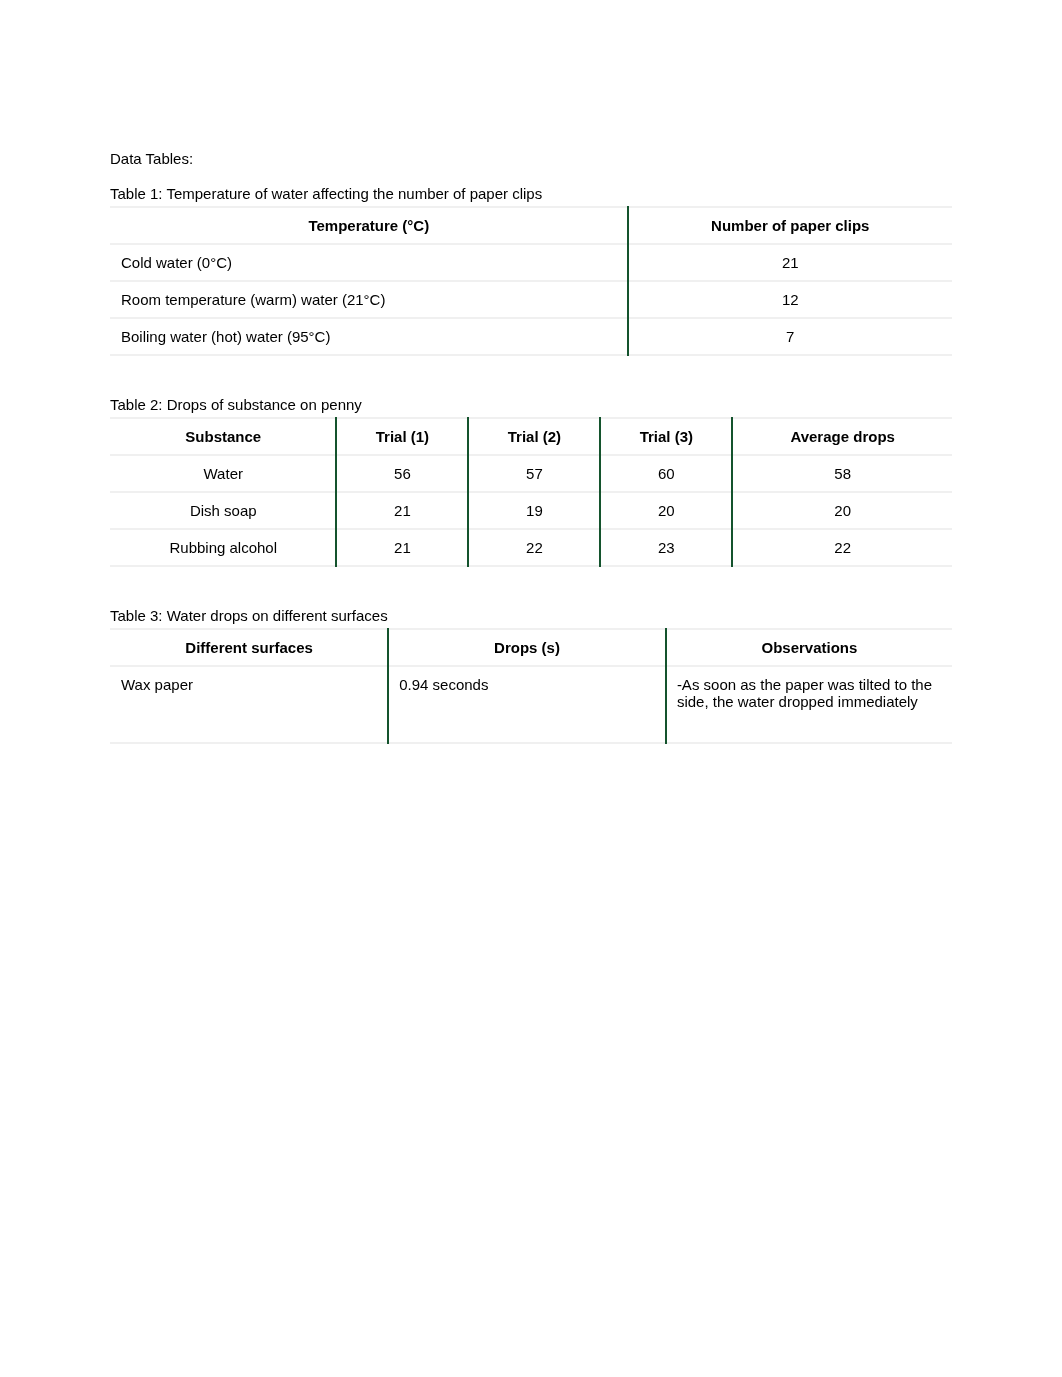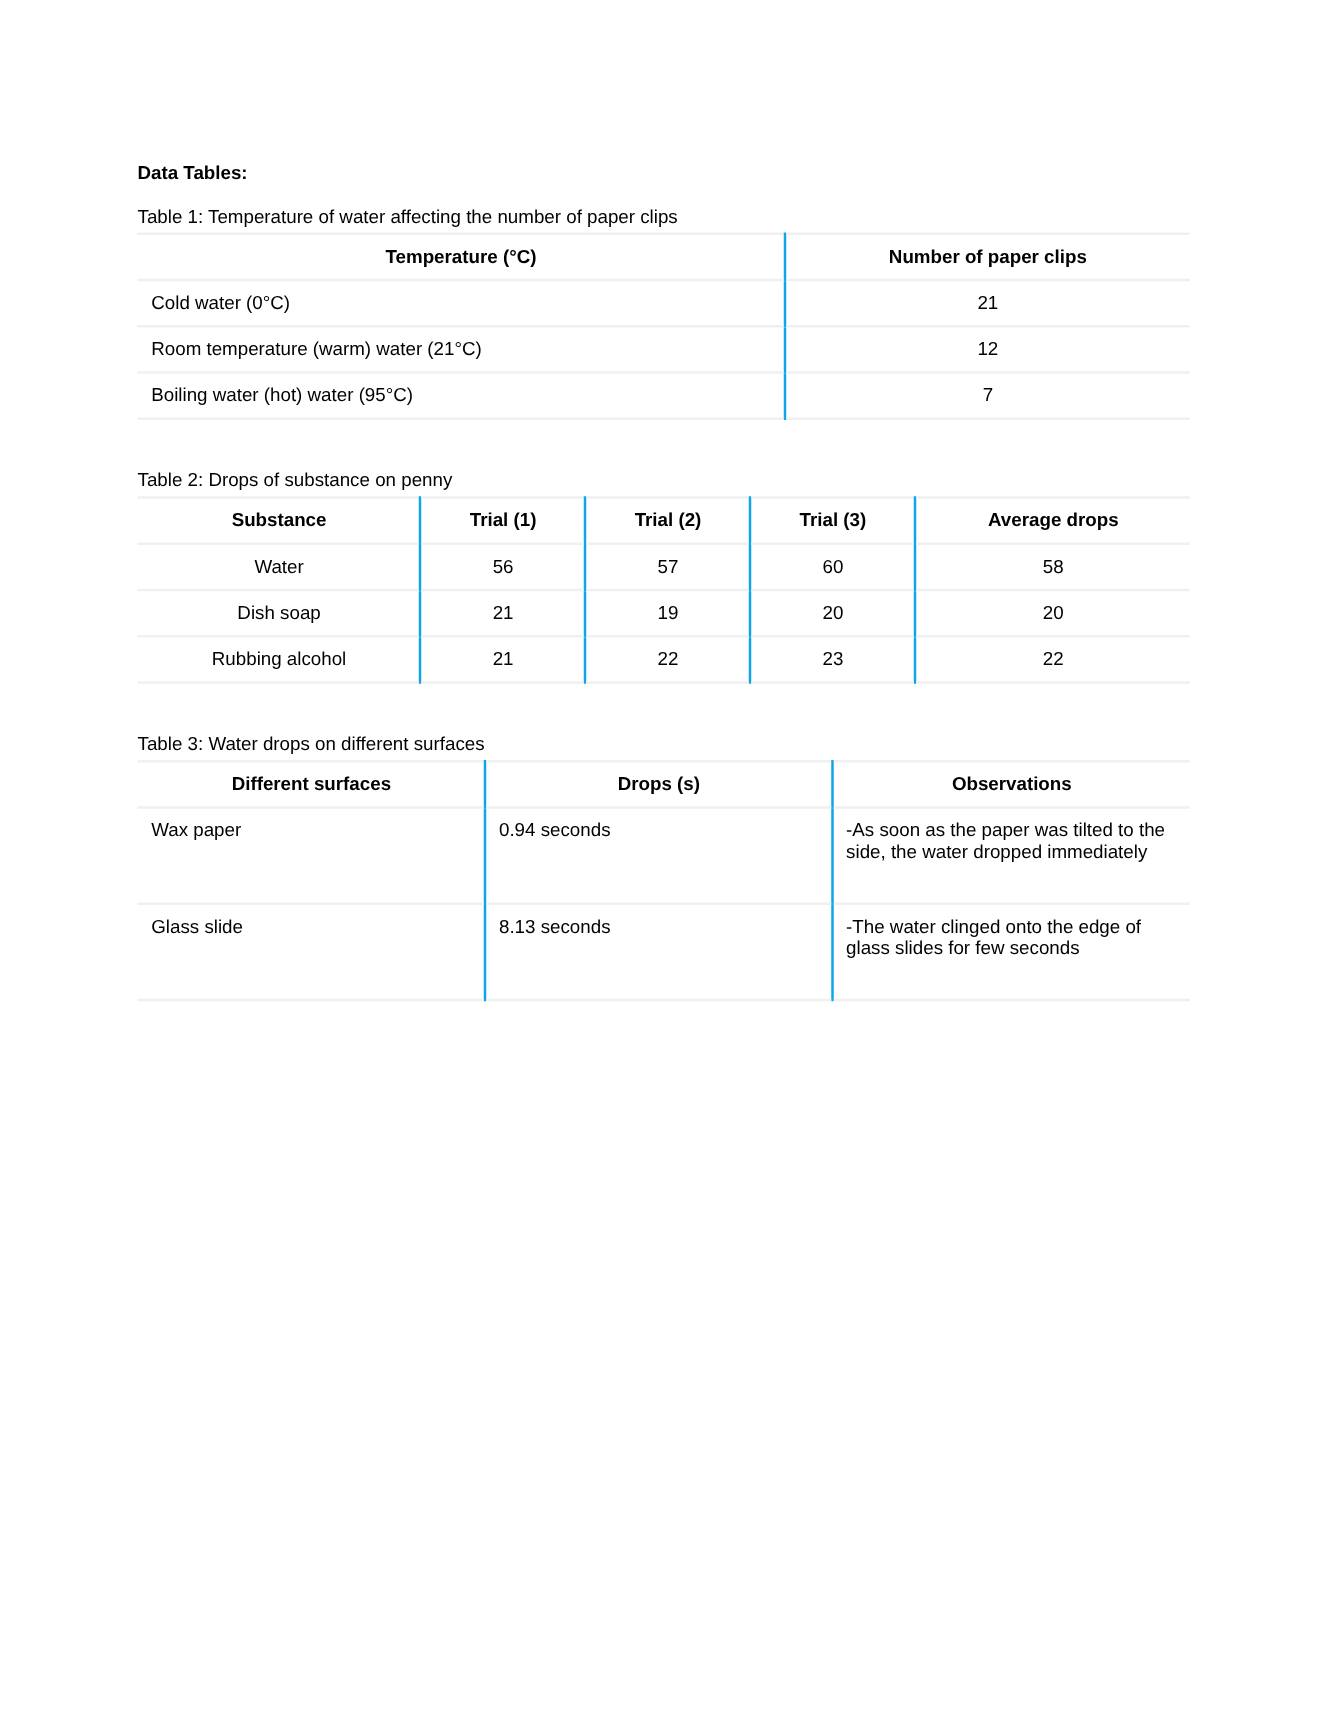--- a/index.html
+++ b/index.html
@@ -10,22 +10,23 @@
     body {
       background: #ffffff;
       font-family: Arial, Helvetica, sans-serif;
       font-size: 15px;
       color: #000000;
       width: 1062px;
       height: 1377px;
       padding: 130px 110px 0 110px;
     }
     .section-title {
-      font-weight: bold;
+      font-weight: normal;
       margin-bottom: 18px;
+      margin-top: 20px;
     }
     .table-caption {
       margin-bottom: 4px;
       font-weight: normal;
     }
     table {
       border-collapse: collapse;
       width: 100%;
       margin-bottom: 40px;
     }
@@ -60,21 +61,21 @@
       text-align: center;
     }
     .table3 td {
       text-align: left;
       vertical-align: top;
     }
     .table3 tbody td {
       padding-bottom: 32px;
     }
     td, th {
-      border-right: 2px solid #0ea5e9;
+      border-right: 2px solid #14532d;
     }
     td:last-child, th:last-child {
       border-right: none;
     }
     table {
       border-top: 2px solid #f0f0f0;
     }
   </style>
 </head>
 <body>
@@ -154,19 +155,14 @@
       <th>Drops (s)</th>
       <th>Observations</th>
     </tr>
   </thead>
   <tbody>
     <tr>
       <td>Wax paper</td>
       <td>0.94 seconds</td>
       <td>-As soon as the paper was tilted to the side, the water dropped immediately</td>
     </tr>
-    <tr>
-      <td>Glass slide</td>
-      <td>8.13 seconds</td>
-      <td>-The water clinged onto the edge of glass slides for few seconds</td>
-    </tr>
   </tbody>
 </table>
 
 </body></html>

